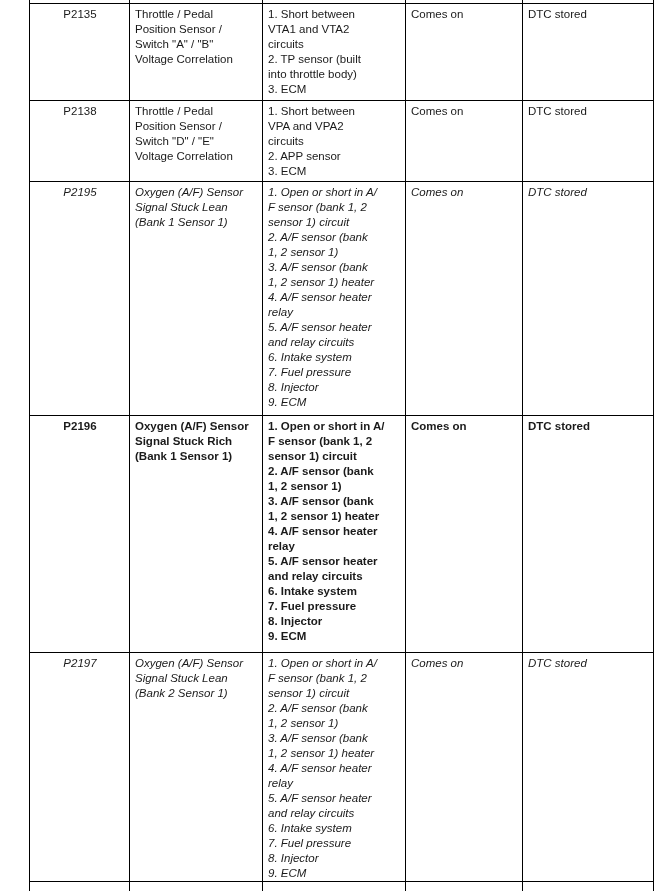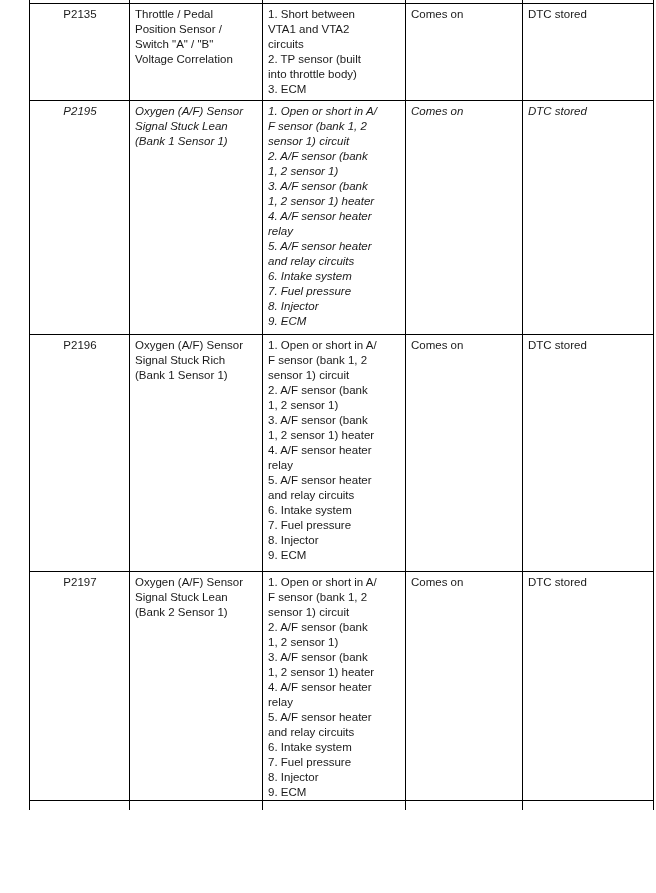--- a/index.html
+++ b/index.html
@@ -45,22 +45,22 @@
     height: 3px;
   }
   tr.spacer-bottom td {
     border-bottom: none;
     padding: 0;
     height: 9px;
   }
   tr.row-1 { height: 97px; }
   tr.row-2 { height: 81px; }
   tr.row-3 { height: 234px; font-style: italic; }
-  tr.row-4 { height: 237px; }
-  tr.row-5 { height: 226px; }
+  tr.row-4 { height: 237px; font-weight: bold; }
+  tr.row-5 { height: 226px; font-style: italic; }
 </style>
 </head>
 <body>
 
 <div class="page">
   <table class="dtc-table">
     <colgroup>
       <col style="width:100px">
       <col style="width:133px">
       <col style="width:143px">
@@ -85,20 +85,34 @@
         <td>1. Short between
 VTA1 and VTA2
 circuits
 2. TP sensor (built
 into throttle body)
 3. ECM</td>
         <td>Comes on</td>
         <td>DTC stored</td>
       </tr>
 
+      <tr class="row-2">
+        <td class="cell-code">P2138</td>
+        <td>Throttle / Pedal
+Position Sensor /
+Switch "D" / "E"
+Voltage Correlation</td>
+        <td>1. Short between
+VPA and VPA2
+circuits
+2. APP sensor
+3. ECM</td>
+        <td>Comes on</td>
+        <td>DTC stored</td>
+      </tr>
 
       <tr class="row-3">
         <td class="cell-code">P2195</td>
         <td>Oxygen (A/F) Sensor
 Signal Stuck Lean
 (Bank 1 Sensor 1)</td>
         <td>1. Open or short in A/
 F sensor (bank 1, 2
 sensor 1) circuit
 2. A/F sensor (bank

